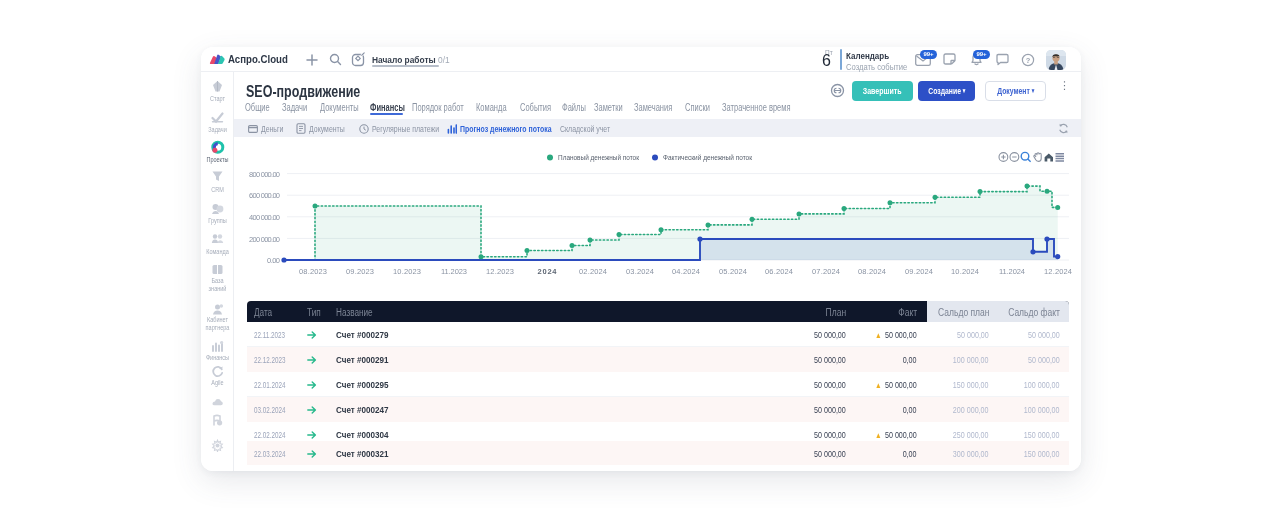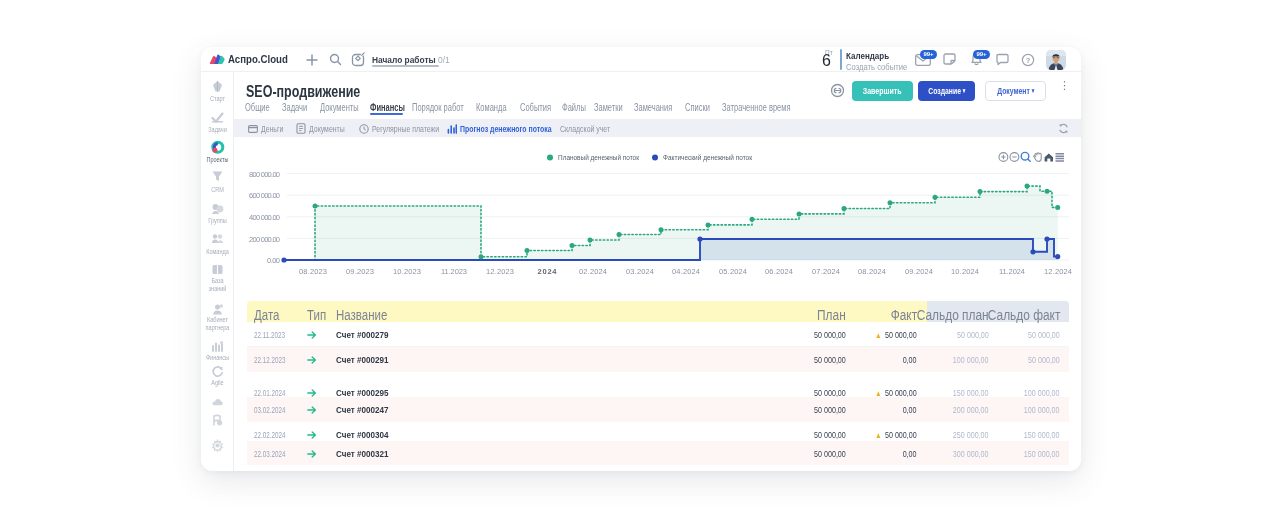--- a/index.html
+++ b/index.html
@@ -352,21 +352,21 @@
 
       <g fill="#2b4bbd">
         <circle cx="50" cy="120" r="2.6"></circle>
             <circle cx="466" cy="99" r="2.6"></circle>
             <circle cx="799" cy="111.8" r="2.6"></circle>
             <circle cx="813" cy="99" r="2.6"></circle>
             <circle cx="823.7" cy="116.6" r="2.6"></circle>
       </g>
     </svg>
     <div id="table">
-      <div class="trow" style="top:229px;height:21px;background:#fef9c3;border-radius:4px 4px 0 0;color:#7c8494;font-size:14px">
+      <div class="trow" style="top:229px;height:21px;background:#0f172a;border-radius:4px 4px 0 0;color:#7c8494;font-size:10px">
         <div class="abs" style="left:680px;top:0;width:142px;height:21px;background:#e3e7ef;border-radius:0 4px 0 0"></div>
         <span class="abs" style="left:7px;top:6px;transform:scaleX(0.82);transform-origin:0 0">Дата</span>
         <span class="abs" style="left:60px;top:6px;transform:scaleX(0.82);transform-origin:0 0">Тип</span>
         <span class="abs" style="left:89px;top:6px;transform:scaleX(0.82);transform-origin:0 0">Название</span>
         <span class="abs" style="right:223px;top:6px;transform:scaleX(0.85);transform-origin:100% 0">План</span>
         <span class="abs" style="right:152px;top:6px;transform:scaleX(0.85);transform-origin:100% 0">Факт</span>
         <span class="abs" style="right:80px;top:6px;transform:scaleX(0.85);transform-origin:100% 0">Сальдо план</span>
         <span class="abs" style="right:9px;top:6px;transform:scaleX(0.85);transform-origin:100% 0">Сальдо факт</span>
       </div>
       <div class="trow" style="top:250px;border-bottom:1px solid #f2f4f7">
@@ -384,21 +384,21 @@
         <span class="dt">22.12.2023</span>
             <svg class="abs" style="left:60px;top:8.5px" width="10" height="8" viewBox="0 0 10 8">
               <path d="M0.8 4 H8.2 M5.2 1 L8.4 4 L5.2 7" fill="none" stroke="#27b98c" stroke-width="1.4" stroke-linecap="round" stroke-linejoin="round"></path>
             </svg>
             <span class="nm">Счет #000291</span>
         <span class="v1">50 000,00</span>
         <span class="v2">0,00</span>
         <span class="v3">100 000,00</span>
             <span class="v4">50 000,00</span>
       </div>
-      <div class="trow" style="top:308px;border-bottom:1px solid #f2f4f7">
+      <div class="trow" style="top:300px;border-bottom:1px solid #f2f4f7">
         <span class="dt">22.01.2024</span>
             <svg class="abs" style="left:60px;top:8.5px" width="10" height="8" viewBox="0 0 10 8">
               <path d="M0.8 4 H8.2 M5.2 1 L8.4 4 L5.2 7" fill="none" stroke="#27b98c" stroke-width="1.4" stroke-linecap="round" stroke-linejoin="round"></path>
             </svg>
             <span class="nm">Счет #000295</span>
         <span class="v1">50 000,00</span>
         <span class="v2"><span class="warn">▲</span>50 000,00</span>
         <span class="v3">150 000,00</span>
             <span class="v4">100 000,00</span>
       </div>

